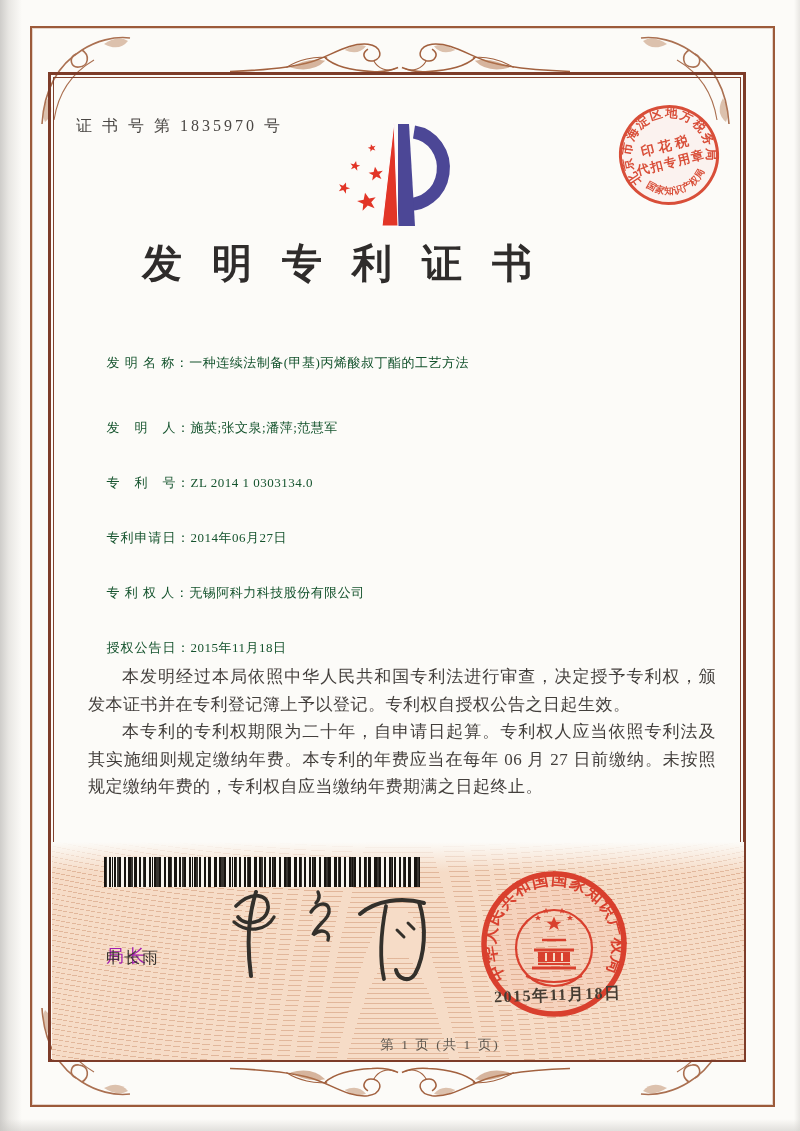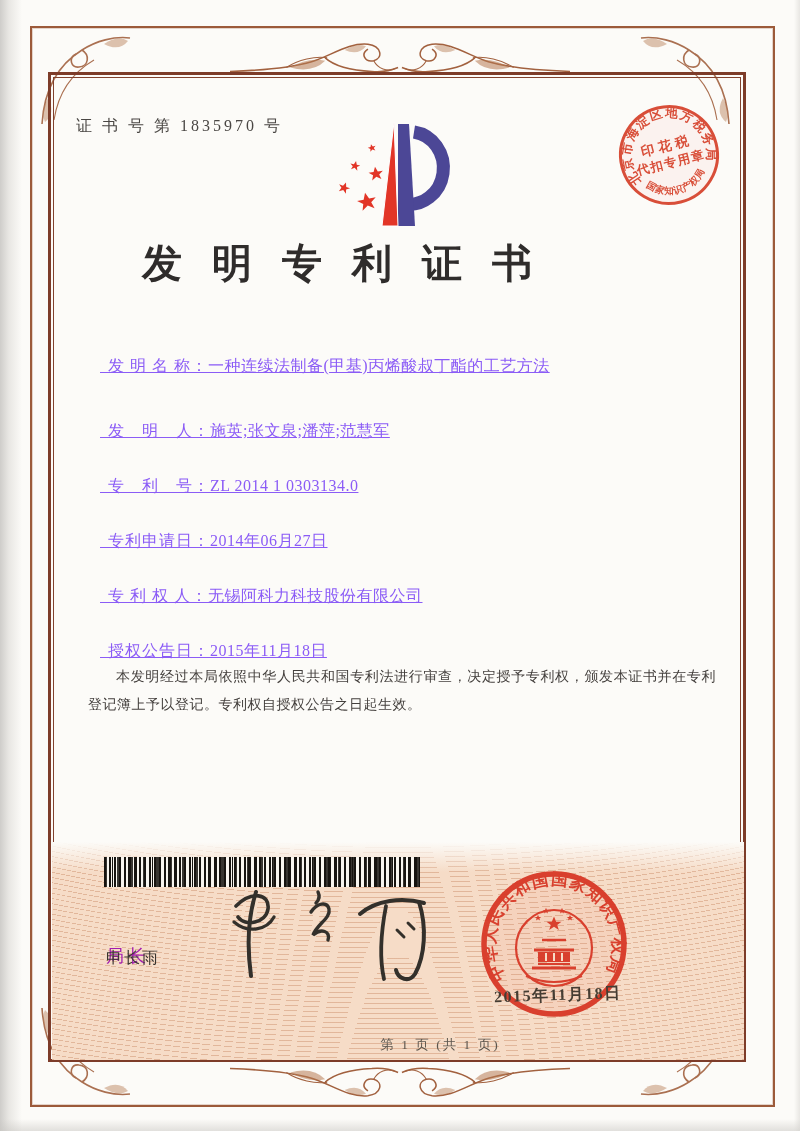--- a/index.html
+++ b/index.html
@@ -20,24 +20,24 @@
   
   .outer-border{left:30px;top:26px;width:741px;height:1077px;
     border:2px solid #9c5a3a;box-shadow:inset 0 0 0 1px rgba(156,90,58,.25);}
   
   .inner-frame{left:48px;top:72px;width:698px;height:990px;
     border:3px solid #7d3c29;box-sizing:border-box;}
   .inner-frame::after{content:"";position:absolute;inset:2px;border:1px solid #82412d;}
   .cert-no{left:76px;top:116px;font-size:16px;letter-spacing:3px;color:#4a4744;white-space:pre;}
   .title{left:48px;top:236px;width:588px;text-align:center;font-size:40px;font-weight:600;
     letter-spacing:10px;color:#2f2c2b;white-space:pre;}
-  .field-row{left:100px;width:620px;font-size:16px;color:#8b5cf6;white-space:pre;text-decoration:underline;}
+  .field-row{left:100px;width:620px;font-size:13px;color:#14532d;white-space:pre;}
   .f-label{letter-spacing:1px;}
   .f-value{letter-spacing:.5px;}
-  .paras{left:88px;top:663px;width:628px;font-size:14px;line-height:27.5px;
+  .paras{left:88px;top:663px;width:628px;font-size:17px;line-height:27.5px;
     color:#433f3c;text-align:justify;}
   .paras p{margin:0;text-indent:2em;letter-spacing:.5px;}
   
   .band{left:52px;top:842px;width:692px;height:218px;background-color:#f6dcc7;
     background-image:repeating-radial-gradient(ellipse 1600px 1150px at 50% -820px,
       rgba(197,130,92,.42) 0 1px, rgba(255,255,255,0) 1px 7px);}
   .band::before{content:"";position:absolute;left:0;top:0;width:100%;height:30px;
     background:linear-gradient(180deg,#fcfbf8,rgba(252,251,248,0));}
   .barcode{left:104px;top:857px;width:316px;height:30px;background-color:#f8f5ef;
     background-image:
@@ -170,20 +170,21 @@
 </div>
 <div class="abs field-row" style="top:568px">
   <span class="f-label">专 利 权 人：</span><span class="f-value">无锡阿科力科技股份有限公司</span>
 </div>
 <div class="abs field-row" style="top:623px">
   <span class="f-label">授权公告日：</span><span class="f-value">2015年11月18日</span>
 </div>
 
 <div class="abs paras">
   <p>本发明经过本局依照中华人民共和国专利法进行审查，决定授予专利权，颁发本证书并在专利登记簿上予以登记。专利权自授权公告之日起生效。</p>
+  <p>本专利的专利权期限为二十年，自申请日起算。专利权人应当依照专利法及其实施细则规定缴纳年费。本专利的年费应当在每年 06 月 27 日前缴纳。未按照规定缴纳年费的，专利权自应当缴纳年费期满之日起终止。</p>
 </div>
 
 <div class="abs band"></div>
 
 <div class="abs barcode"></div>
 
 <div class="abs signer-title">局长</div>
 <div class="abs signer-name">申长雨</div>
 
 <svg class="abs sig" viewBox="0 0 210 108">

